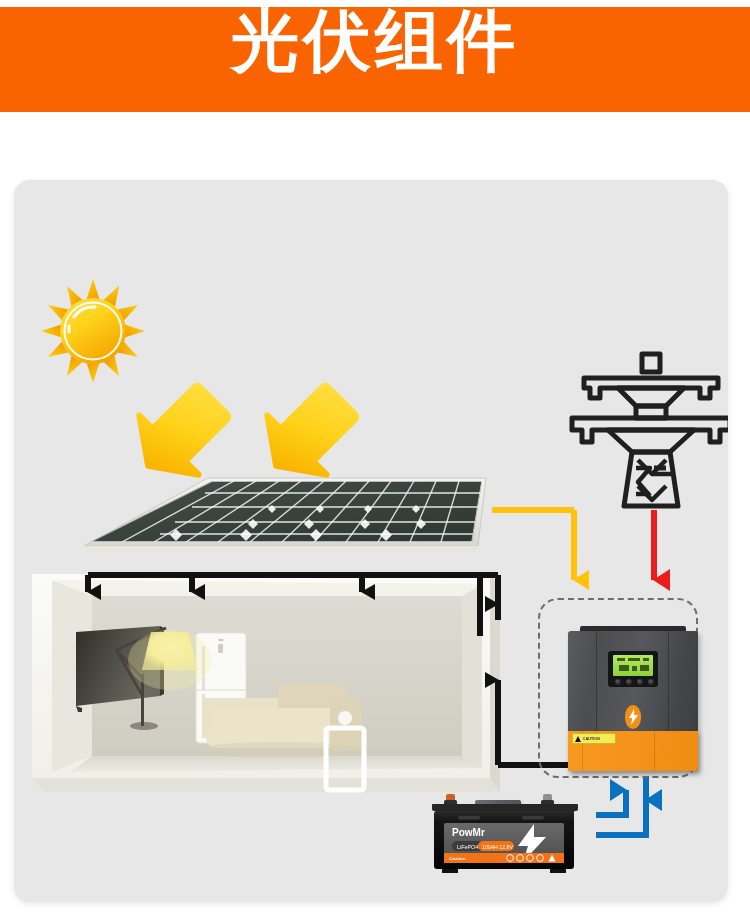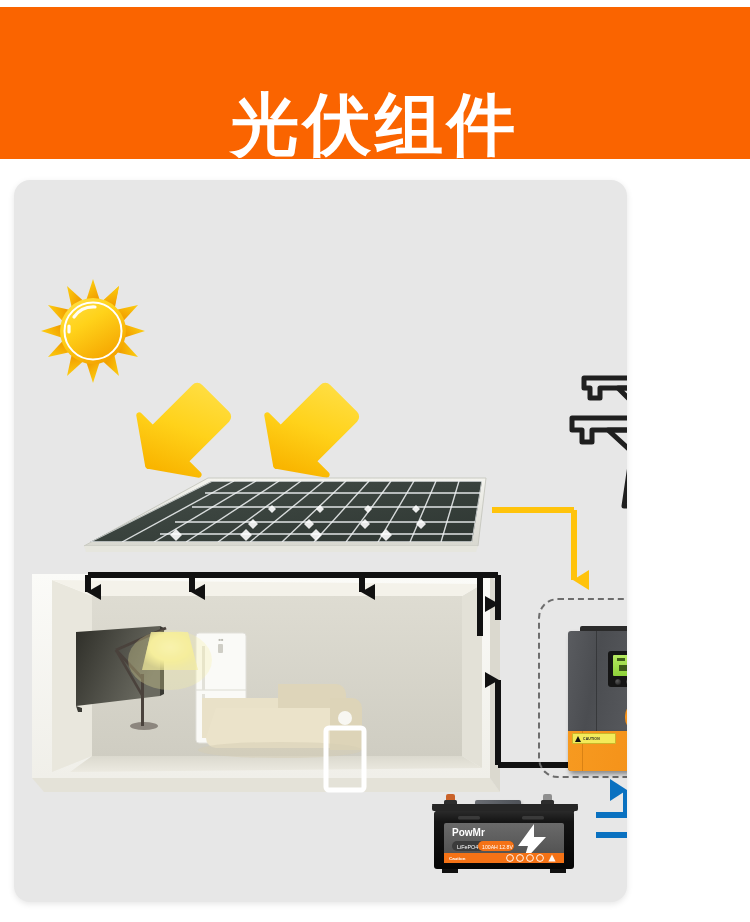--- a/index.html
+++ b/index.html
@@ -6,37 +6,37 @@
   html, body {
     width: 750px; height: 922px;
     background: #ffffff;
     font-family: "Liberation Sans", sans-serif;
     overflow: hidden;
   }
   .page { position: relative; width: 750px; height: 922px; background:#fff; }
 
   
   .banner {
-    position: absolute; left: 0; top: 7px; width: 750px; height: 152px;
+    position: absolute; left: 0; top: 7px; width: 750px; height: 105px;
     background: #fa6400;
-    display: flex; align-items: flex-end; justify-content: center;
+    display: flex; align-items: flex-start; justify-content: center;
   }
   .banner-title {
     color: #ffffff;
     font-size: 68px;
     font-weight: bold;
     letter-spacing: 4px;
     line-height: 1;
     font-family: "DejaVu Sans", "Liberation Sans", sans-serif;
   }
 
   
   .stage {
     position: absolute; left: 14px; top: 180px;
-    width: 613px; height: 722px;
+    width: 714px; height: 722px;
     background: #e7e7e7;
     border-radius: 16px;
     box-shadow: 0 2px 6px rgba(0,0,0,0.10);
     overflow: hidden;
   }
   .stage-inner { position:absolute; inset:0; }
 
   
   .sun { position: absolute; left: 24px; top: 96px; width: 110px; height: 110px; }
   .sun svg { display:block; }

